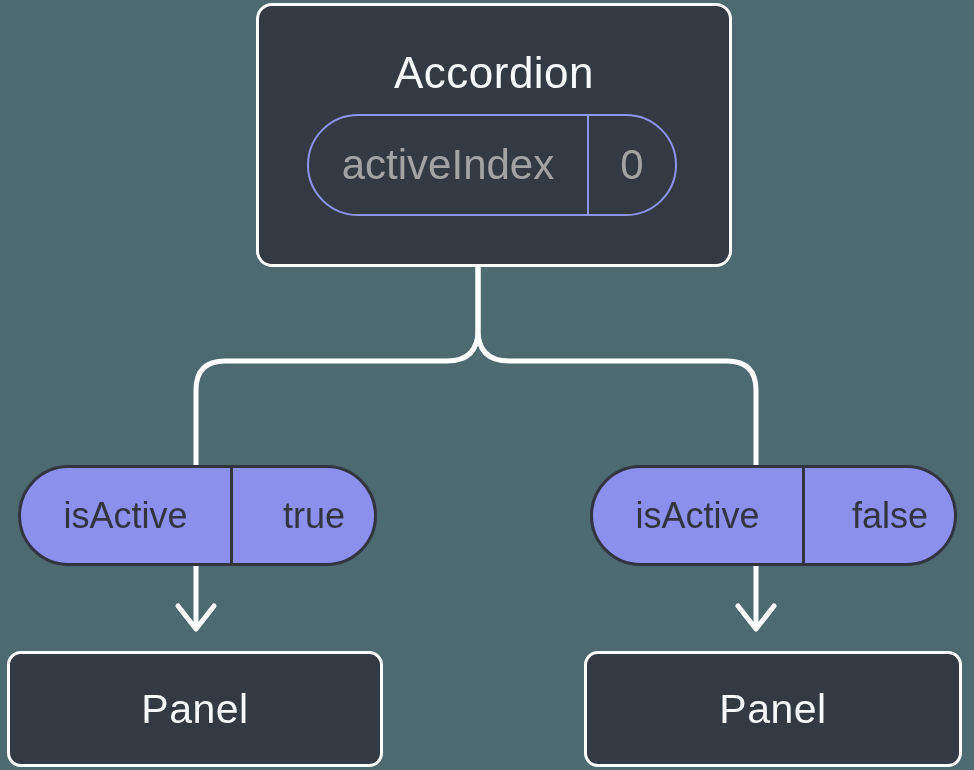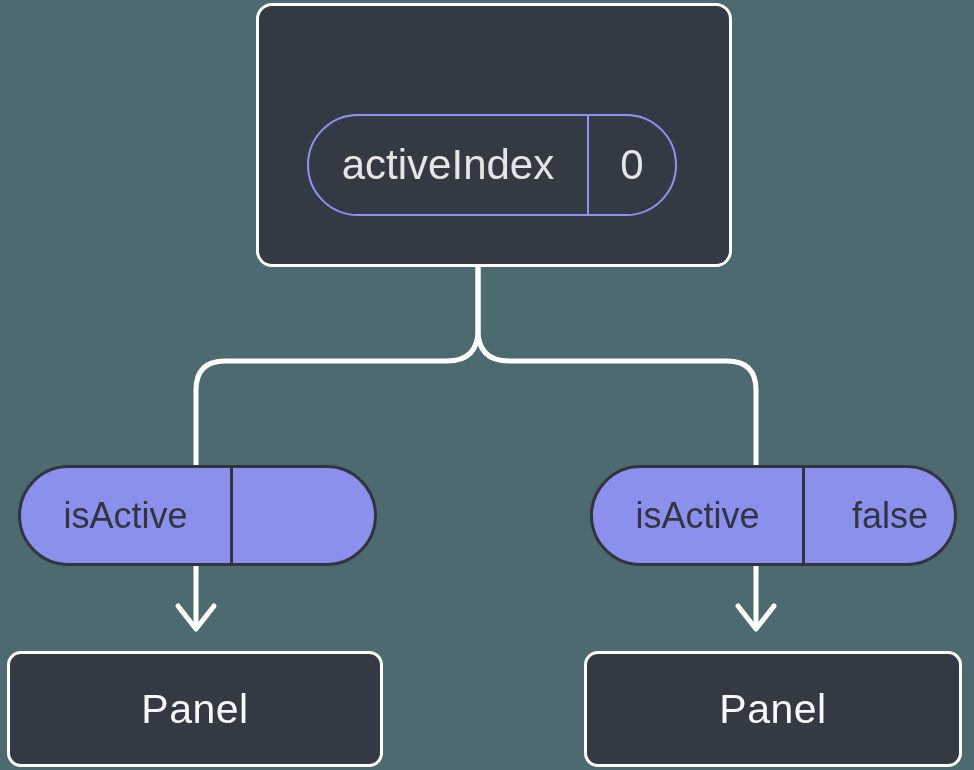--- a/index.html
+++ b/index.html
@@ -27,21 +27,21 @@
     text-align:center;
     color:#f7f8fa;font-size:44px;line-height:52px;font-weight:500;
     letter-spacing:0.5px;
   }
   
   .state-pill{
     position:absolute;left:48px;top:108px;width:370px;height:102px;
     box-sizing:border-box;
     border:2.5px solid #8e94f2;border-radius:51px;
     display:flex;align-items:stretch;
-    color:#e5e5e5;font-size:42px;
+    color:#a3a3a3;font-size:42px;
   }
   .state-key{
     flex:0 0 278px;display:flex;align-items:center;justify-content:center;
     border-right:2.5px solid #8e94f2;
   }
   .state-val{
     flex:1;display:flex;align-items:center;justify-content:center;
   }
 
   
@@ -82,28 +82,30 @@
   <svg class="wires" width="974" height="770" viewBox="0 0 974 770">
     <g fill="none" stroke="#ffffff" stroke-width="5" stroke-linecap="round" stroke-linejoin="round">
       <path d="M478 266 L478 330 Q478 361 447 361 L225 361 Q196 361 196 390 L196 626"></path>
       <path d="M478 266 L478 330 Q478 361 509 361 L727 361 Q756 361 756 390 L756 626"></path>
       <path d="M178 606 L196 629 L214 606"></path>
       <path d="M738 606 L756 629 L774 606"></path>
     </g>
   </svg>
 
   <div class="node node-root">
+    <div class="node-title">Accordion</div>
     <div class="state-pill">
       <div class="state-key">activeIndex</div>
       <div class="state-val">0</div>
     </div>
   </div>
 
   <div class="prop-pill prop-pill-left">
     <div class="prop-key">isActive</div>
+    <div class="prop-val">true</div>
   </div>
 
   <div class="prop-pill prop-pill-right">
     <div class="prop-key">isActive</div>
     <div class="prop-val">false</div>
   </div>
 
   <div class="node node-panel node-panel-left">
     <span>Panel</span>
   </div>

